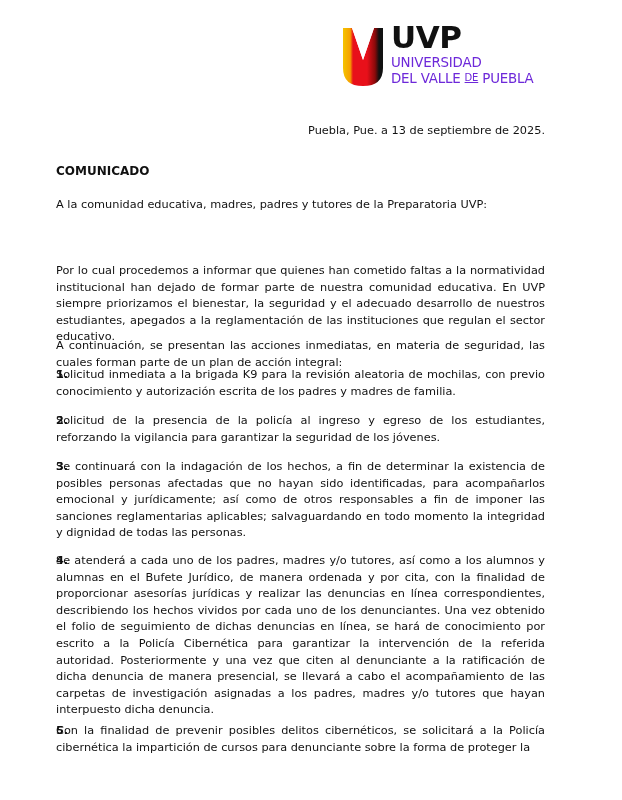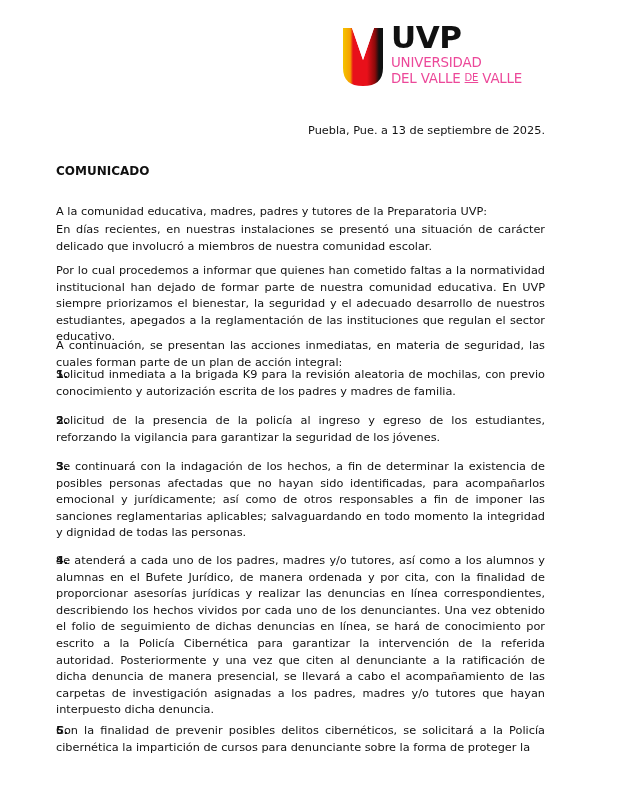--- a/index.html
+++ b/index.html
@@ -8,21 +8,21 @@
       font-family: "DejaVu Sans", sans-serif; color: #111111;
     }
     .page { position: absolute; left: 0; top: 0; width: 622px; height: 636px; background: #ffffff; }
     .logo { position: absolute; left: 343px; top: 26px; width: 200px; height: 62px; }
     .logo-mark { position: absolute; left: 0; top: 2px; width: 40px; height: 58px; }
     .logo-uvp {
       position: absolute; left: 48px; top: -6px; font-size: 31px; font-weight: bold;
       letter-spacing: -0.5px; color: #111; line-height: 34px;
     }
     .logo-line {
-      position: absolute; left: 48px; font-size: 13.4px; font-weight: normal; color: #ec4899;
+      position: absolute; left: 48px; font-size: 13.4px; font-weight: normal; color: #6d28d9;
       letter-spacing: -0.2px; line-height: 15px; white-space: nowrap;
     }
     .logo-line.l1 { top: 29px; }
     .logo-line.l2 { top: 44px; }
     .de-mark { text-decoration: underline; font-size: 10px; vertical-align: 2px; margin-top: 18px; }
 
     .date {
       position: absolute; right: 77px; top: 124px; font-size: 11.3px; white-space: nowrap;
     }
     .text { position: absolute; left: 56px; width: 489px; font-size: 11.3px; line-height: 16.6px; }
@@ -48,30 +48,29 @@
           <stop offset="0.8" stop-color="#8a0a0a"></stop>
           <stop offset="0.9" stop-color="#111111"></stop>
           <stop offset="1" stop-color="#111111"></stop>
         </linearGradient>
       </defs>
       <path d="M0 0 H9 L20 32 L31 0 H40 V40 Q40 58 20 58 Q0 58 0 40 Z" fill="url(#vgrad)"></path>
       <path d="M9 0 L20 32 L31 0 Z" fill="#ffffff"></path>
     </svg>
     <div class="logo-uvp">UVP</div>
     <div class="logo-line l1">UNIVERSIDAD</div>
-    <div class="logo-line l2"><span>DEL VALLE </span><span class="de-mark">DE</span><span> VALLE</span></div>
+    <div class="logo-line l2"><span>DEL VALLE </span><span class="de-mark">DE</span><span> PUEBLA</span></div>
   </div>
 
   <div class="date">Puebla, Pue. a 13 de septiembre de 2025.</div>
 
   <div class="title">COMUNICADO</div>
 
-  <div class="text" style="top:204px;">A la comunidad educativa, madres, padres y tutores de la Preparatoria UVP:</div>
+  <div class="text" style="top:197px;">A la comunidad educativa, madres, padres y tutores de la Preparatoria UVP:</div>
 
-  <div class="text p" style="top:222px;">En días recientes, en nuestras instalaciones se presentó una situación de carácter delicado que involucró a miembros de nuestra comunidad escolar.</div>
 
   <div class="text p" style="top:263px;">Por lo cual procedemos a informar que quienes han cometido faltas a la normatividad institucional han dejado de formar parte de nuestra comunidad educativa. En UVP siempre priorizamos el bienestar, la seguridad y el adecuado desarrollo de nuestros estudiantes, apegados a la reglamentación de las instituciones que regulan el sector educativo.</div>
 
   <div class="text p" style="top:338px;">A continuación, se presentan las acciones inmediatas, en materia de seguridad, las cuales forman parte de un plan de acción integral:</div>
 
   <div class="list-item" style="top:367px;">
     <span class="num">1.</span>
     <div class="item-text">Solicitud inmediata a la brigada K9 para la revisión aleatoria de mochilas, con previo conocimiento y autorización escrita de los padres y madres de familia.</div>
   </div>
 

